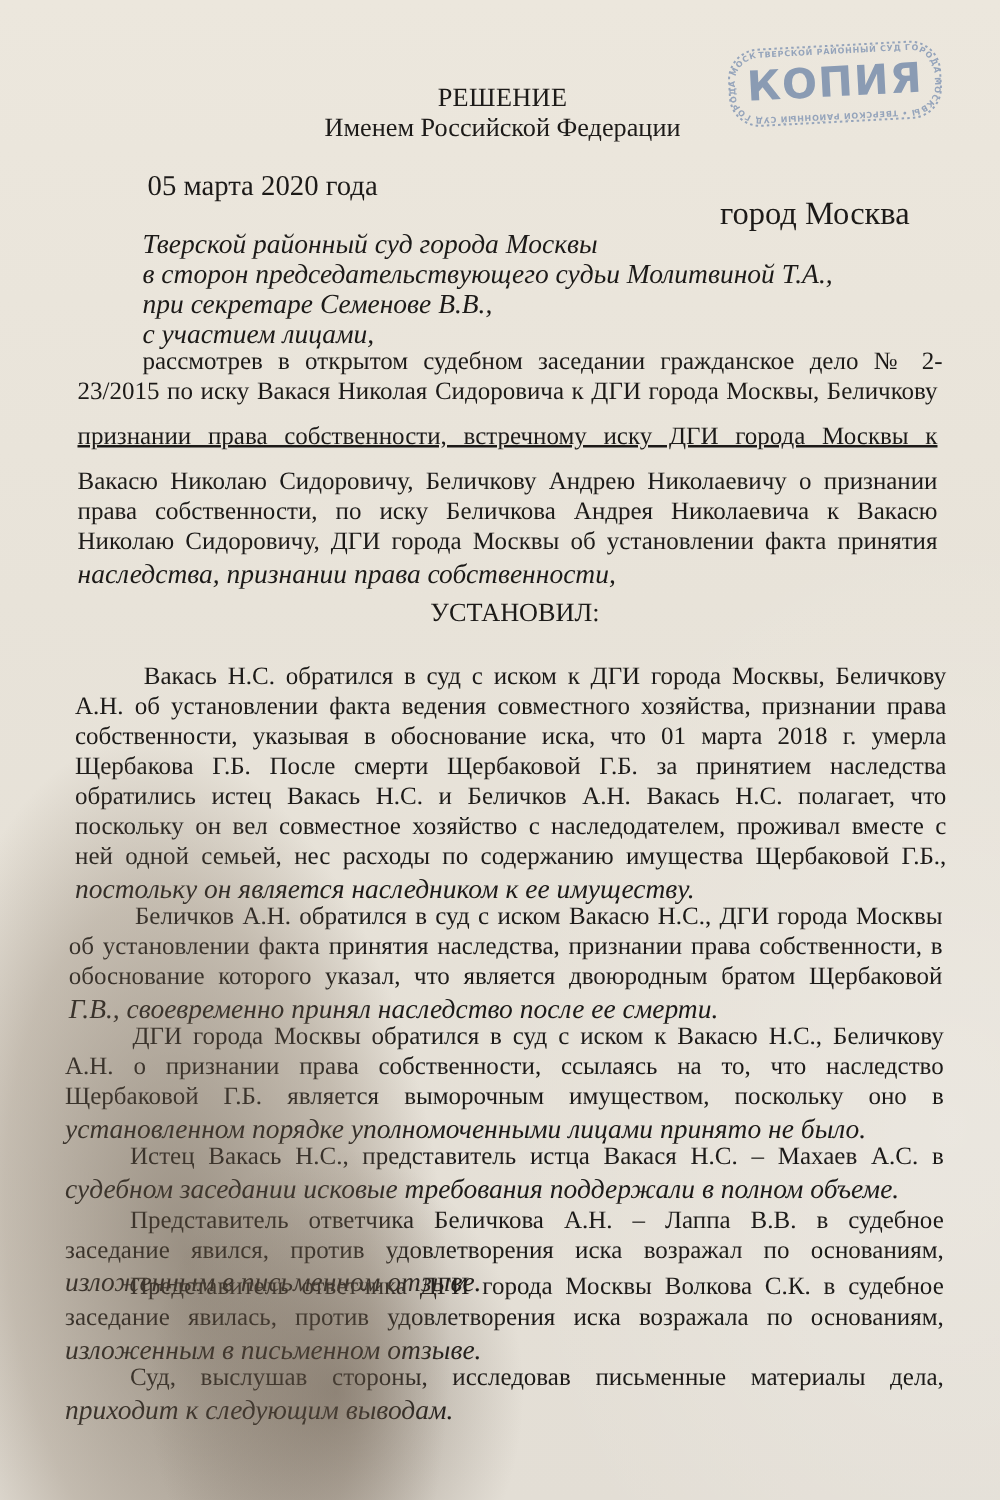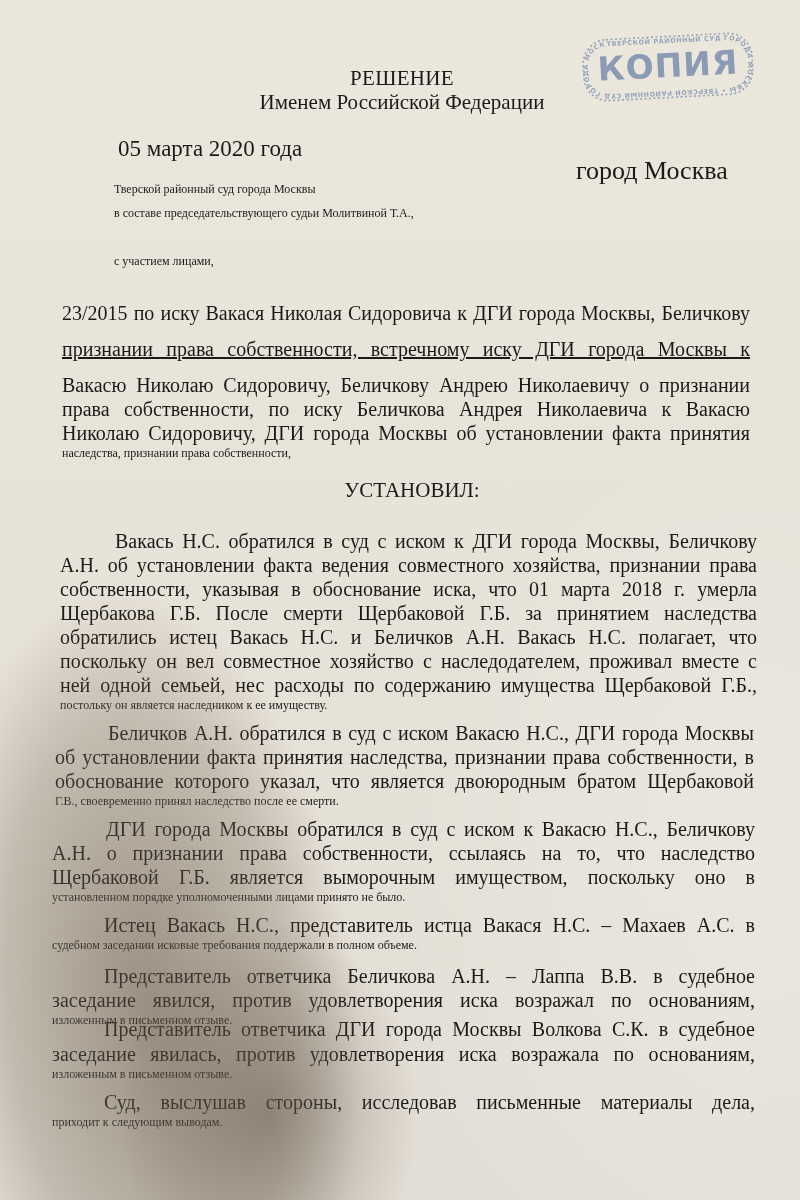--- a/index.html
+++ b/index.html
@@ -64,22 +64,23 @@
     }
     .city {
       position: absolute;
       left: 576px;
       top: 132px;
       font-size: 26px;
       margin-top: 24px;
     }
     .line {
       position: absolute;
-      font-size: 12px;
+      font-size: 22px;
       white-space: nowrap;
+      font-style: italic;
     }
     .just {
       position: absolute;
       font-size: 20px;
       text-align: justify;
       text-align-last: justify;
       white-space: normal;
     }
     .heading {
       position: absolute;
@@ -133,23 +134,25 @@
     </svg>
     <div class="stamp-word">КОПИЯ</div>
   </div>
 
   <div class="title main">РЕШЕНИЕ</div>
   <div class="title sub">Именем Российской Федерации</div>
   <div class="date">05 марта 2020 года</div>
   <div class="city">город Москва</div>
 
   <div class="line" style="left:114px; top:182px;">Тверской районный суд города Москвы</div>
-  <div class="line" style="left:114px; top:206px;">в составе председательствующего судьи Молитвиной Т.А.,</div>
+  <div class="line" style="left:114px; top:206px;">в сторон председательствующего судьи Молитвиной Т.А.,</div>
+  <div class="line" style="left:114px; top:230px;">при секретаре Семенове В.В.,</div>
   <div class="line" style="left:114px; top:254px;">с участием  лицами,</div>
 
+  <div class="just" style="left:114px; top:278px; width:640px;">рассмотрев в открытом судебном заседании гражданское дело № 2-</div>
   <div class="just" style="left:62px; top:302px; width:688px;">23/2015 по иску Вакася Николая Сидоровича к ДГИ города Москвы, Беличкову</div>
   <div class="just" style="left:62px; top:338px; width:688px;text-decoration:underline;">признании права собственности, встречному иску ДГИ города Москвы к</div>
   <div class="just" style="left:62px; top:398px; width:688px;">права собственности, по иску Беличкова Андрея Николаевича к Вакасю</div>
   <div class="just" style="left:62px; top:374px; width:688px;">Вакасю Николаю Сидоровичу, Беличкову Андрею Николаевичу о признании</div>
   <div class="just" style="left:62px; top:422px; width:688px;">Николаю Сидоровичу, ДГИ города Москвы об установлении факта принятия</div>
   <div class="line" style="left:62px; top:446px;">наследства, признании права собственности,</div>
 
   <div class="heading">УСТАНОВИЛ:</div>
 
   <div class="just" style="left:115px; top:530px; width:642px;">Вакась Н.С. обратился  в суд с иском к ДГИ города Москвы, Беличкову</div>

